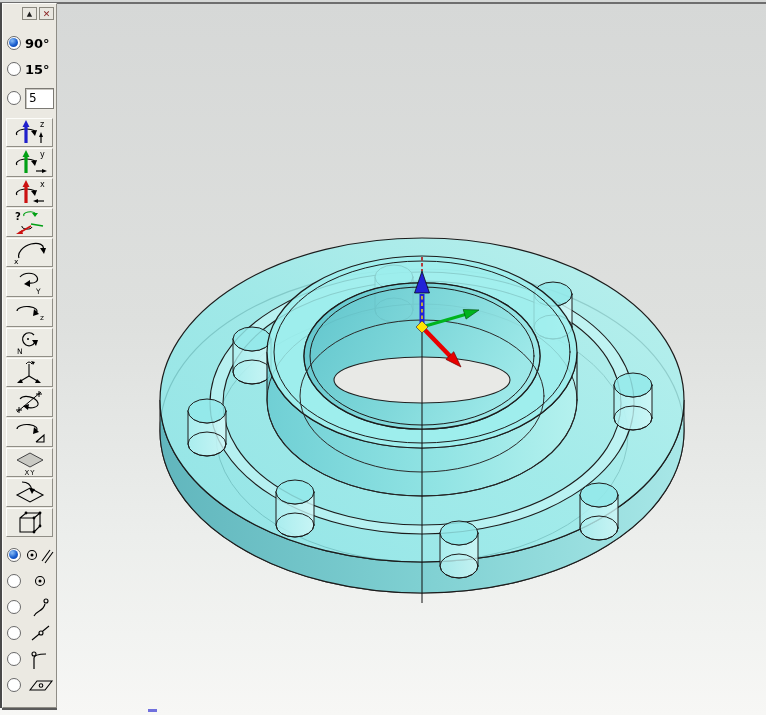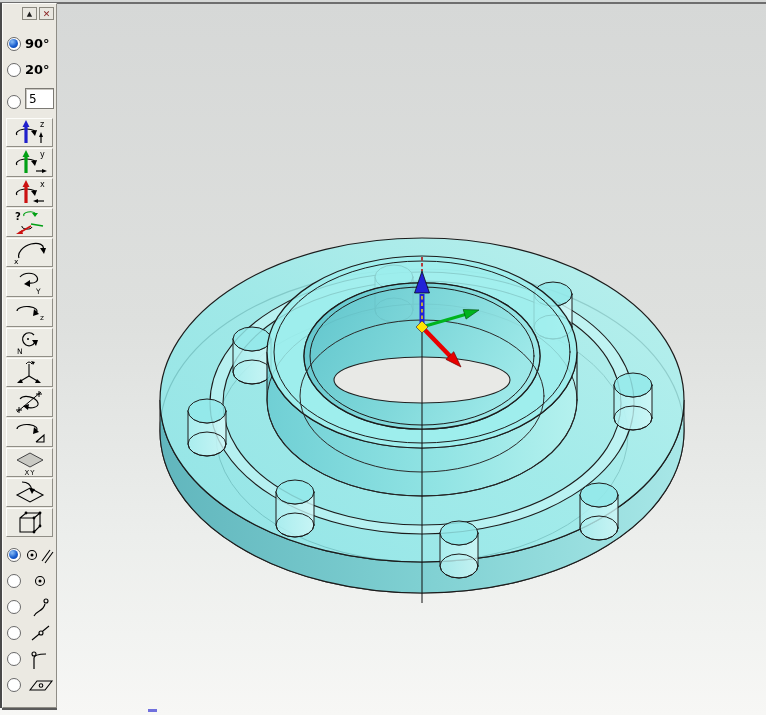--- a/index.html
+++ b/index.html
@@ -16,21 +16,21 @@
     background:#ebe9e2;border:1px solid #8f8d86;border-top-color:#fbfbf8;border-left-color:#fbfbf8;
     box-shadow:-2px 0 0 #4a4a4a, 0 2px 0 #5a5a5a;
     box-sizing:border-box;
   }
   .titlebar{height:18px;display:flex;justify-content:flex-end;gap:2px;padding:3px 2px 0 0;}
   .mini-btn{
     width:15px;height:13px;font-size:7px;line-height:12px;text-align:center;
     border:1px solid #8a887f;background:#e9e7e0;color:#1a1a1a;cursor:default;box-sizing:border-box;
   }
   .mini-btn.close{color:#8b2222;font-weight:bold;font-size:9px;}
-  .radio-row{display:flex;align-items:flex-end;gap:4px;margin:10px 0 0 4px;height:16px;}
+  .radio-row{display:flex;align-items:center;gap:4px;margin:10px 0 0 4px;height:16px;}
   .radio{width:12px;height:12px;border-radius:50%;border:1px solid #6a6a6a;background:#fff;position:relative;flex:none;box-sizing:content-box;}
   .radio.on::after{
     content:"";position:absolute;left:1px;top:1px;width:9px;height:9px;border-radius:50%;
     background:radial-gradient(circle at 35% 30%, #7ab0f0 10%, #1a5ecf 55%, #0b3d9e);
   }
   .radio-label{font-size:13px;font-weight:bold;color:#000;letter-spacing:0;}
   .num-input{
     width:24px;height:19px;border:1px solid #7c7a74;background:#fff;font-size:12px;
     font-family:"DejaVu Sans",sans-serif;padding:0 0 0 3px;box-shadow:inset 1px 1px 0 #c9c7c1;
   }
@@ -162,21 +162,21 @@
     <div class="mini-btn">▲</div>
     <div class="mini-btn close">✕</div>
   </div>
 
   <div class="radio-row">
     <span class="radio on"></span>
     <span class="radio-label">90°</span>
   </div>
   <div class="radio-row">
     <span class="radio"></span>
-    <span class="radio-label">20°</span>
+    <span class="radio-label">15°</span>
   </div>
   <div class="radio-row" style="height:22px">
     <span class="radio"></span>
     <input class="num-input" value="5" style="">
   </div>
 
   <div class="tools">
 
     <button class="tool-btn">
       <svg width="40" height="27" viewBox="0 0 40 27">

